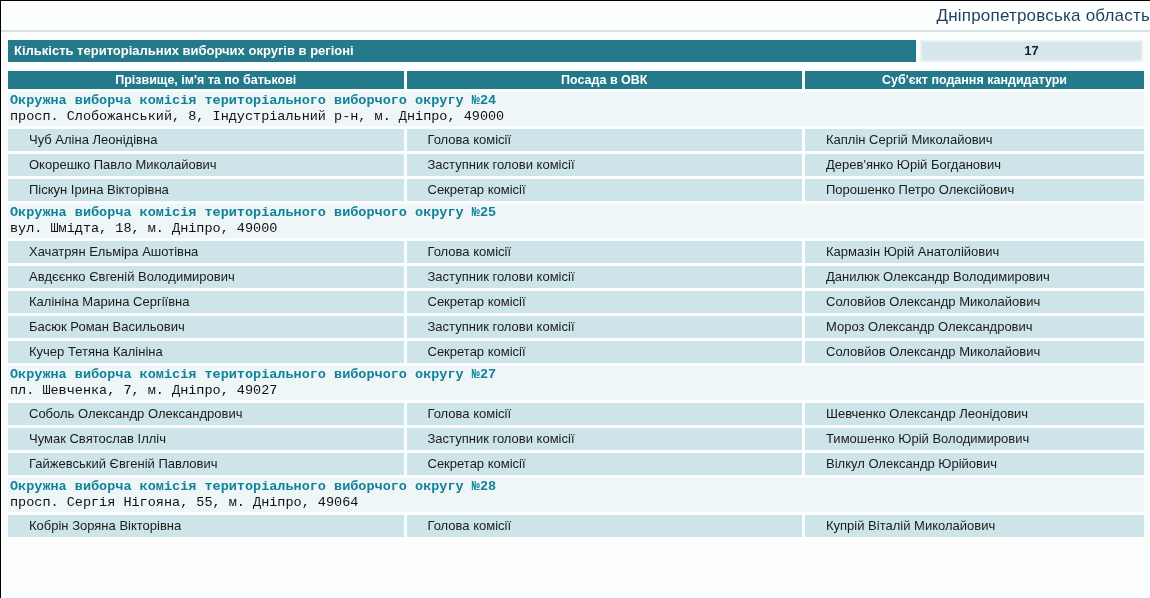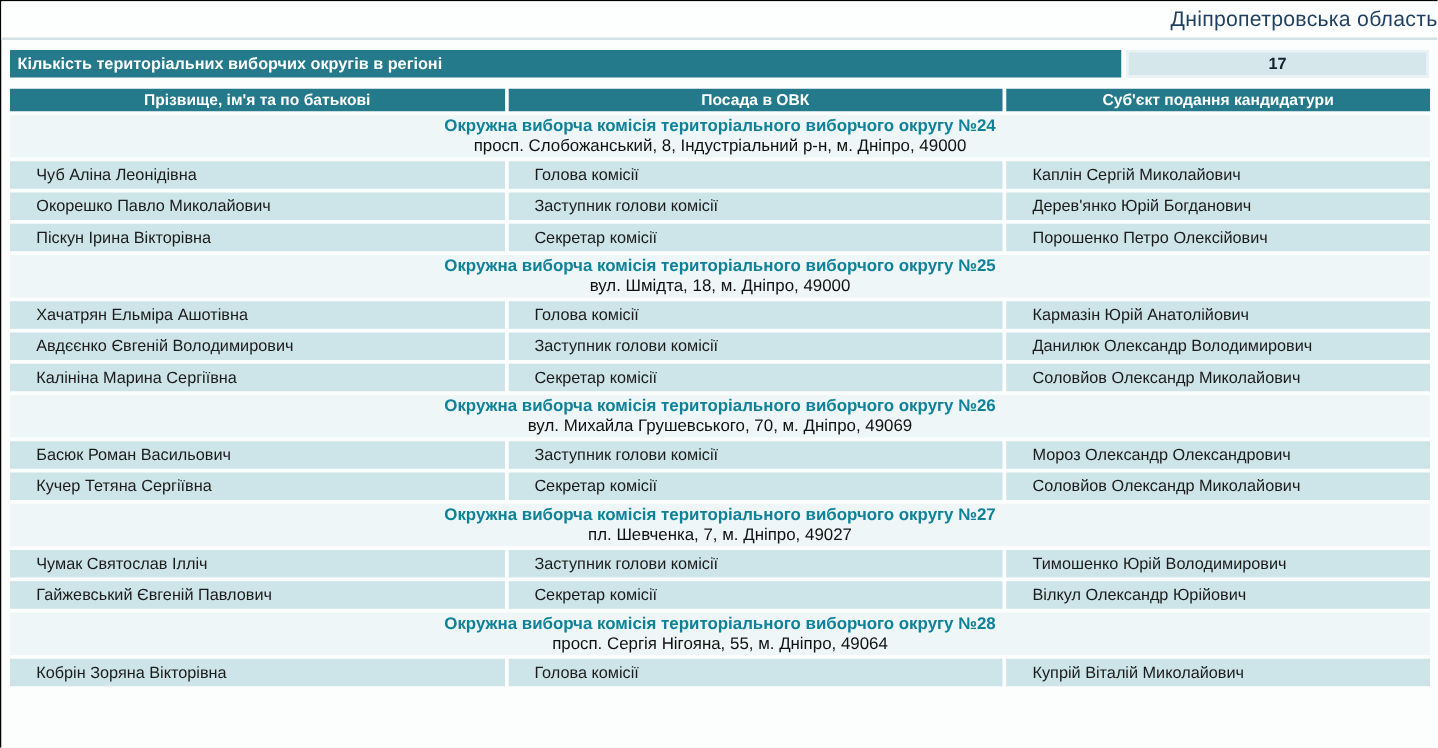--- a/index.html
+++ b/index.html
@@ -44,21 +44,21 @@
     background:var(--teal);
     color:#fff;
     font-size:13px;
     font-weight:bold;
     line-height:22px;
     padding-left:6px;
     max-width:906px;
   }
   .summary-gap{width:4px;background:transparent;}
   .summary-value{
-    width:242px;
+    width:223px;
     background:var(--value-bg);
     color:#13222e;
     font-size:13px;
     font-weight:bold;
     line-height:22px;
     text-align:center;
     box-shadow:inset 0 0 0 2px #e9f3f5;
   }
   table.results{
     margin:6px 4px 0 4px;
@@ -72,22 +72,22 @@
     background:var(--teal);
     color:#fff;
     font-size:12.5px;
     font-weight:bold;
     text-align:center;
     padding:2px 6px;
     height:14px;
   }
   td.section-cell{
     background:var(--section-bg);
-    text-align:center;
     padding:1px 2px 2px 2px;
+    font-family:Liberation Mono, monospace;
   }
   .section-title{
     color:var(--section-title);
     font-size:13.5px;
     font-weight:bold;
     line-height:16px;
   }
   .section-address{
     color:#111;
     font-size:13.5px;
@@ -174,47 +174,46 @@
     <td class="data-cell">Заступник голови комісії</td>
     <td class="data-cell">Данилюк Олександр Володимирович</td>
   </tr>
 
   <tr>
     <td class="data-cell">Калініна Марина Сергіївна</td>
     <td class="data-cell">Секретар комісії</td>
     <td class="data-cell">Соловйов Олександр Миколайович</td>
   </tr>
 
-  <tr>
-    <td class="section-cell" colspan="3">
-      <div class="section-title">Окружна виборча комісія територіального виборчого округу №26</div>
-      <div class="section-address">вул. Михайла Грушевського, 70, м. Дніпро, 49069</div>
-    </td>
-  </tr>
 
 
   <tr>
     <td class="data-cell">Басюк Роман Васильович</td>
     <td class="data-cell">Заступник голови комісії</td>
     <td class="data-cell">Мороз Олександр Олександрович</td>
   </tr>
 
   <tr>
-    <td class="data-cell">Кучер Тетяна Сергіївна</td>
+    <td class="data-cell">Кучер Тетяна Калініна</td>
     <td class="data-cell">Секретар комісії</td>
     <td class="data-cell">Соловйов Олександр Миколайович</td>
   </tr>
 
   <tr>
     <td class="section-cell" colspan="3">
       <div class="section-title">Окружна виборча комісія територіального виборчого округу №27</div>
       <div class="section-address">пл. Шевченка, 7, м. Дніпро, 49027</div>
     </td>
   </tr>
 
+  <tr>
+    <td class="data-cell">Соболь Олександр Олександрович</td>
+    <td class="data-cell">Голова комісії</td>
+    <td class="data-cell">Шевченко Олександр Леонідович</td>
+  </tr>
 
   <tr>
     <td class="data-cell">Чумак Святослав Ілліч</td>
     <td class="data-cell">Заступник голови комісії</td>
     <td class="data-cell">Тимошенко Юрій Володимирович</td>
   </tr>
 
   <tr>
     <td class="data-cell">Гайжевський Євгеній Павлович</td>
     <td class="data-cell">Секретар комісії</td>

